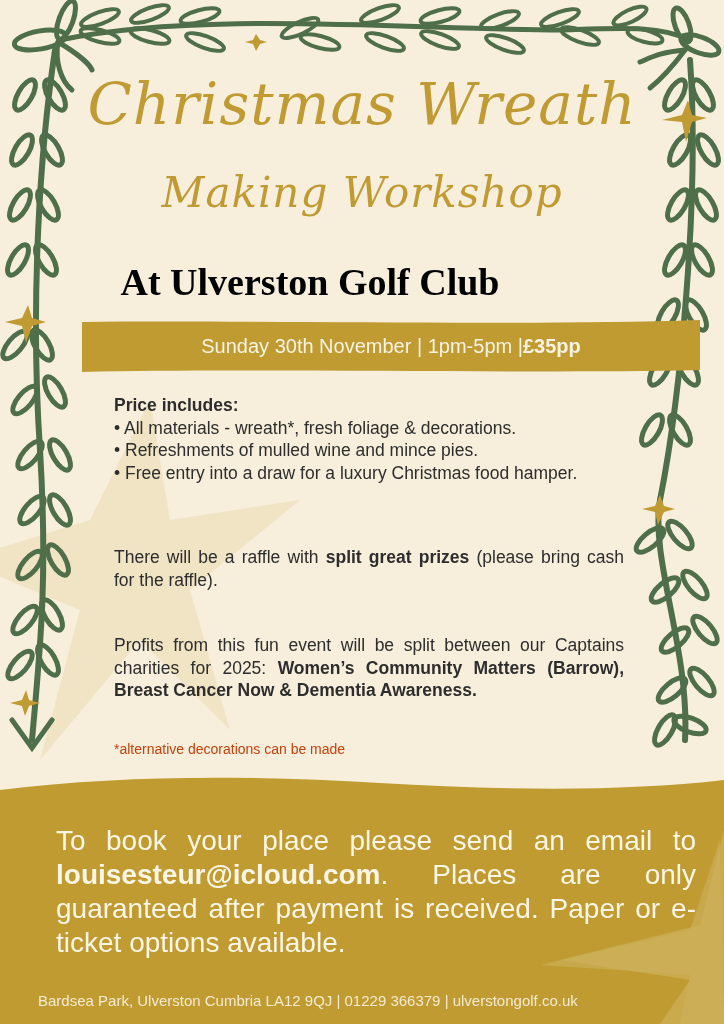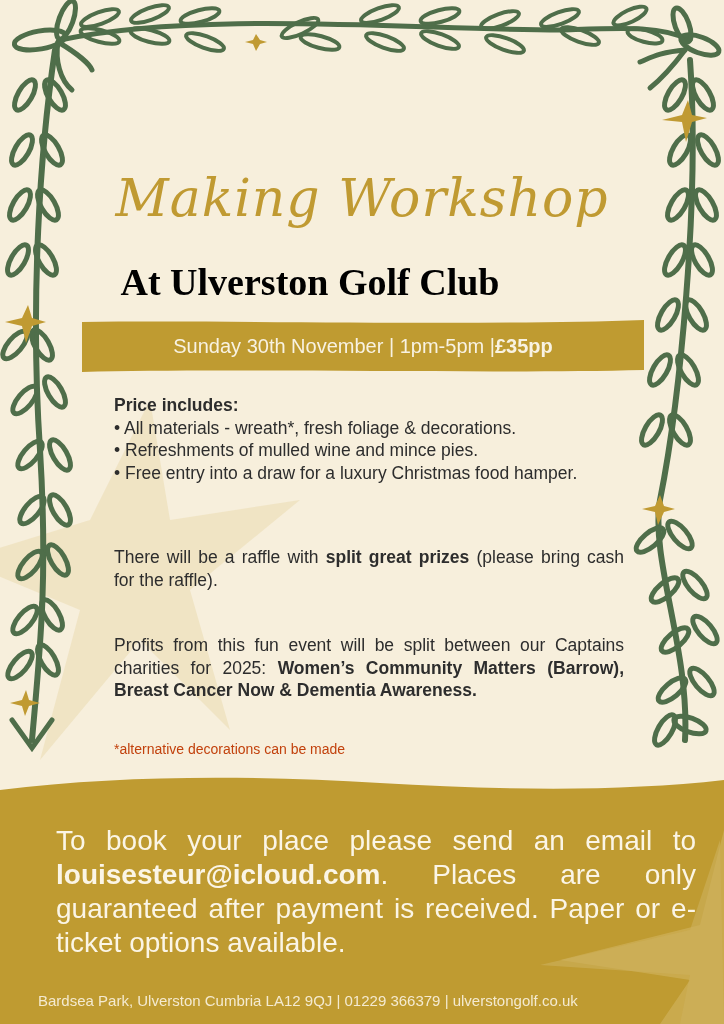--- a/index.html
+++ b/index.html
@@ -12,27 +12,27 @@
     }
     .poster { position: absolute; left: 0; top: 0; width: 724px; height: 1024px; overflow: hidden; background: #f7efdc; }
     svg.deco { position: absolute; left: 0; top: 0; width: 724px; height: 1024px; }
 
     .title-line {
       position: absolute; left: 0; width: 724px; text-align: center;
       font-family: "DejaVu Serif", serif; font-style: italic;
       color: #c09a32; font-weight: normal; letter-spacing: 1px;
     }
     .title-1 { top: 70px; font-size: 58px; }
-    .title-2 { top: 168px; font-size: 52px; }
+    .title-2 { top: 168px; font-size: 42px; }
     .subtitle {
       position: absolute; top: 260px; left: 0; width: 620px; text-align: center;
       font-family: "Liberation Serif", serif; font-size: 38px; color: #000000;
     }
     .date-banner {
-      position: absolute; left: 82px; top: 318px; width: 562px; height: 56px;
+      position: absolute; left: 82px; top: 318px; width: 618px; height: 56px;
       display: flex; align-items: center; justify-content: center;
       font-family: "Liberation Sans", sans-serif; font-size: 20px; color: #f8f2e2;
     }
     .date-banner .bg { position: absolute; left: 0; top: 0; width: 100%; height: 100%; z-index: 0; }
     .date-banner span { position: relative; z-index: 1; }
     .date-banner .price { font-weight: bold; }
 
     .body-text {
       position: absolute; left: 114px; width: 510px;
       font-family: "Liberation Sans", sans-serif; font-size: 17.5px; line-height: 22.5px;
@@ -173,20 +173,21 @@
 
     <g fill="#c09a32">
       <path d="M256 34 L260 40 L267 42 L260 44 L256 51 L253 44 L245 42 L253 40 Z"></path>
       <path d="M688 100 L692 115 L707 118 L692 122 L686 142 L682 122 L662 120 L682 115 Z"></path>
       <path d="M28 305 L32 318 L46 322 L32 326 L26 343 L22 326 L5 322 L22 318 Z"></path>
       <path d="M660 495 L664 506 L675 509 L664 512 L658 525 L655 512 L642 509 L655 506 Z"></path>
       <path d="M26 690 L29 700 L40 703 L29 706 L25 716 L22 706 L10 703 L22 700 Z"></path>
     </g>
   </svg>
 
+  <h1 class="title-line title-1">Christmas Wreath</h1>
   <h1 class="title-line title-2">Making Workshop</h1>
   <h2 class="subtitle">At Ulverston Golf Club</h2>
 
   <div class="date-banner">
     <svg class="bg" viewBox="0 0 562 56" preserveAspectRatio="none">
       <path d="M0 4 C150 2 400 8 562 2 L562 52 C400 56 150 50 0 54 Z" fill="#bf9b31"></path>
     </svg>
     <span>Sunday 30th November | 1pm-5pm | </span>
     <span class="price">£35pp</span>
   </div>

